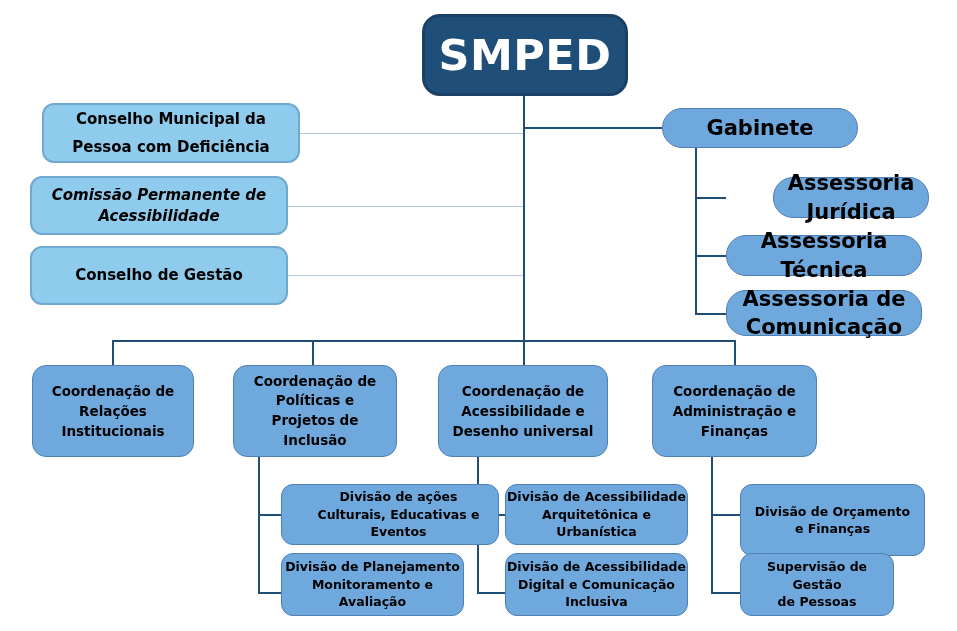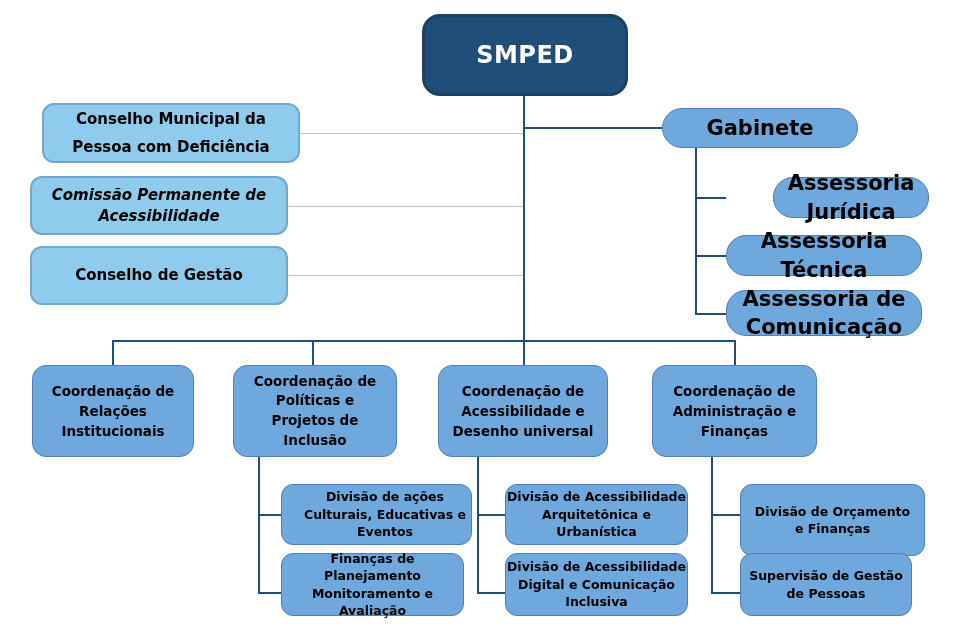--- a/index.html
+++ b/index.html
@@ -16,21 +16,21 @@
   .canvas{position:relative;width:957px;height:631px;background:#fff;overflow:hidden;}
 
   .node{
     position:absolute;display:flex;align-items:center;justify-content:center;
     text-align:center;font-weight:bold;white-space:pre-line;
     box-sizing:border-box;color:var(--text-dark);
   }
   .node.dark{
     background:var(--dark-navy);color:var(--text-light);
     border:3px solid #1a4066;border-radius:18px;
-    font-size:24px;letter-spacing:.5px;
+    font-size:43px;letter-spacing:.5px;
   }
   .node.light{
     background:var(--light-blue);
     border:2px solid #6FA9CF;border-radius:12px;
     font-size:15px;line-height:1.4;
   }
   .node.mid{
     background:var(--medium-blue);
     border:1.5px solid #4F7FB5;border-radius:20px;
     font-size:21px;line-height:1.35;
@@ -47,26 +47,26 @@
   #n-comissao{left:30px;top:176px;width:258px;height:59px;font-style:italic;}
   #n-conselho-gestao{left:30px;top:246px;width:258px;height:59px;}
   #n-gabinete{left:662px;top:108px;width:196px;height:40px;}
   #n-ass-juridica{left:726px;top:177px;width:156px;height:41px;margin-left:47px;}
   #n-ass-tecnica{left:726px;top:235px;width:196px;height:41px;}
   #n-ass-comunicacao{left:726px;top:290px;width:196px;height:46px;}
   #n-c1{left:32px;top:365px;width:162px;height:92px;}
   #n-c2{left:233px;top:365px;width:164px;height:92px;line-height:1.45;}
   #n-c3{left:438px;top:365px;width:170px;height:92px;}
   #n-c4{left:652px;top:365px;width:165px;height:92px;}
-  #n-d2a{left:281px;top:484px;width:191px;height:61px;padding-left:17px;}
+  #n-d2a{left:281px;top:484px;width:218px;height:61px;padding-left:17px;}
   #n-d2b{left:281px;top:553px;width:183px;height:63px;}
   #n-d3a{left:505px;top:484px;width:183px;height:61px;}
   #n-d3b{left:505px;top:553px;width:183px;height:63px;}
   #n-d4a{left:740px;top:484px;width:185px;height:72px;}
-  #n-d4b{left:740px;top:553px;width:172px;height:63px;}
+  #n-d4b{left:740px;top:553px;width:154px;height:63px;}
 
   
   #e-root{left:523px;top:96px;width:2px;height:246px;}
   #e-gab-h{left:525px;top:127px;width:137px;height:2px;}
   #e-gab-v{left:695px;top:148px;width:2px;height:167px;}
   #e-aj{left:697px;top:197px;width:29px;height:2px;}
   #e-at{left:697px;top:255px;width:29px;height:2px;}
   #e-ac{left:697px;top:313px;width:29px;height:2px;}
   #e-trunk{left:112px;top:340px;width:624px;height:2px;}
   #e-s1{left:112px;top:342px;width:2px;height:23px;}
@@ -139,21 +139,21 @@
   <div class="node mid coord" id="n-c3">Coordenação de
 Acessibilidade e
 Desenho universal</div>
   <div class="node mid coord" id="n-c4">Coordenação de
 Administração e
 Finanças</div>
 
   <div class="node mid small" id="n-d2a">Divisão de ações
 Culturais, Educativas e
 Eventos</div>
-  <div class="node mid small" id="n-d2b">Finanças de Planejamento
+  <div class="node mid small" id="n-d2b">Divisão de Planejamento
 Monitoramento e
 Avaliação</div>
   <div class="node mid small" id="n-d3a">Divisão de Acessibilidade
 Arquitetônica e
 Urbanística</div>
   <div class="node mid small" id="n-d3b">Divisão de Acessibilidade
 Digital e Comunicação
 Inclusiva</div>
   <div class="node mid small" id="n-d4a">Divisão de Orçamento
 e Finanças</div>

